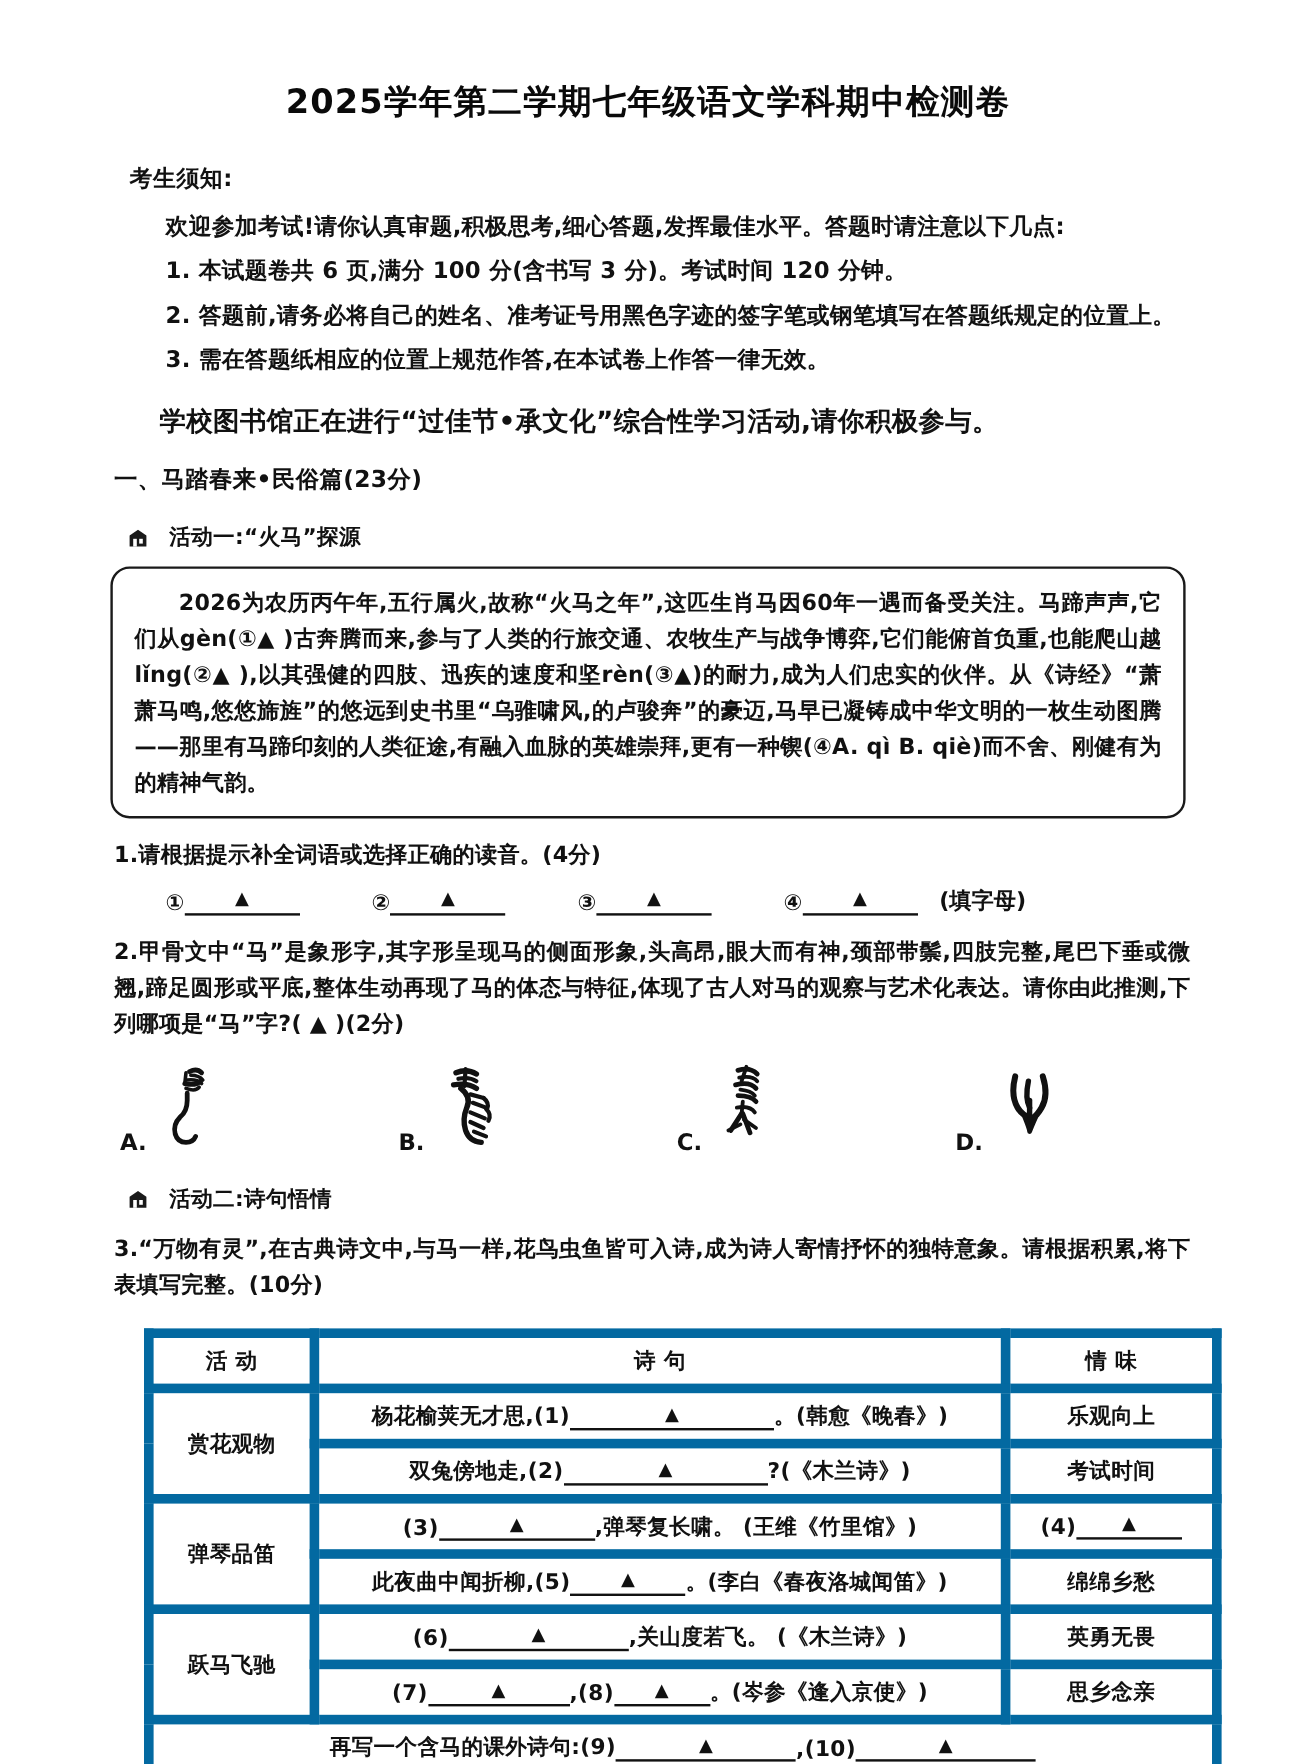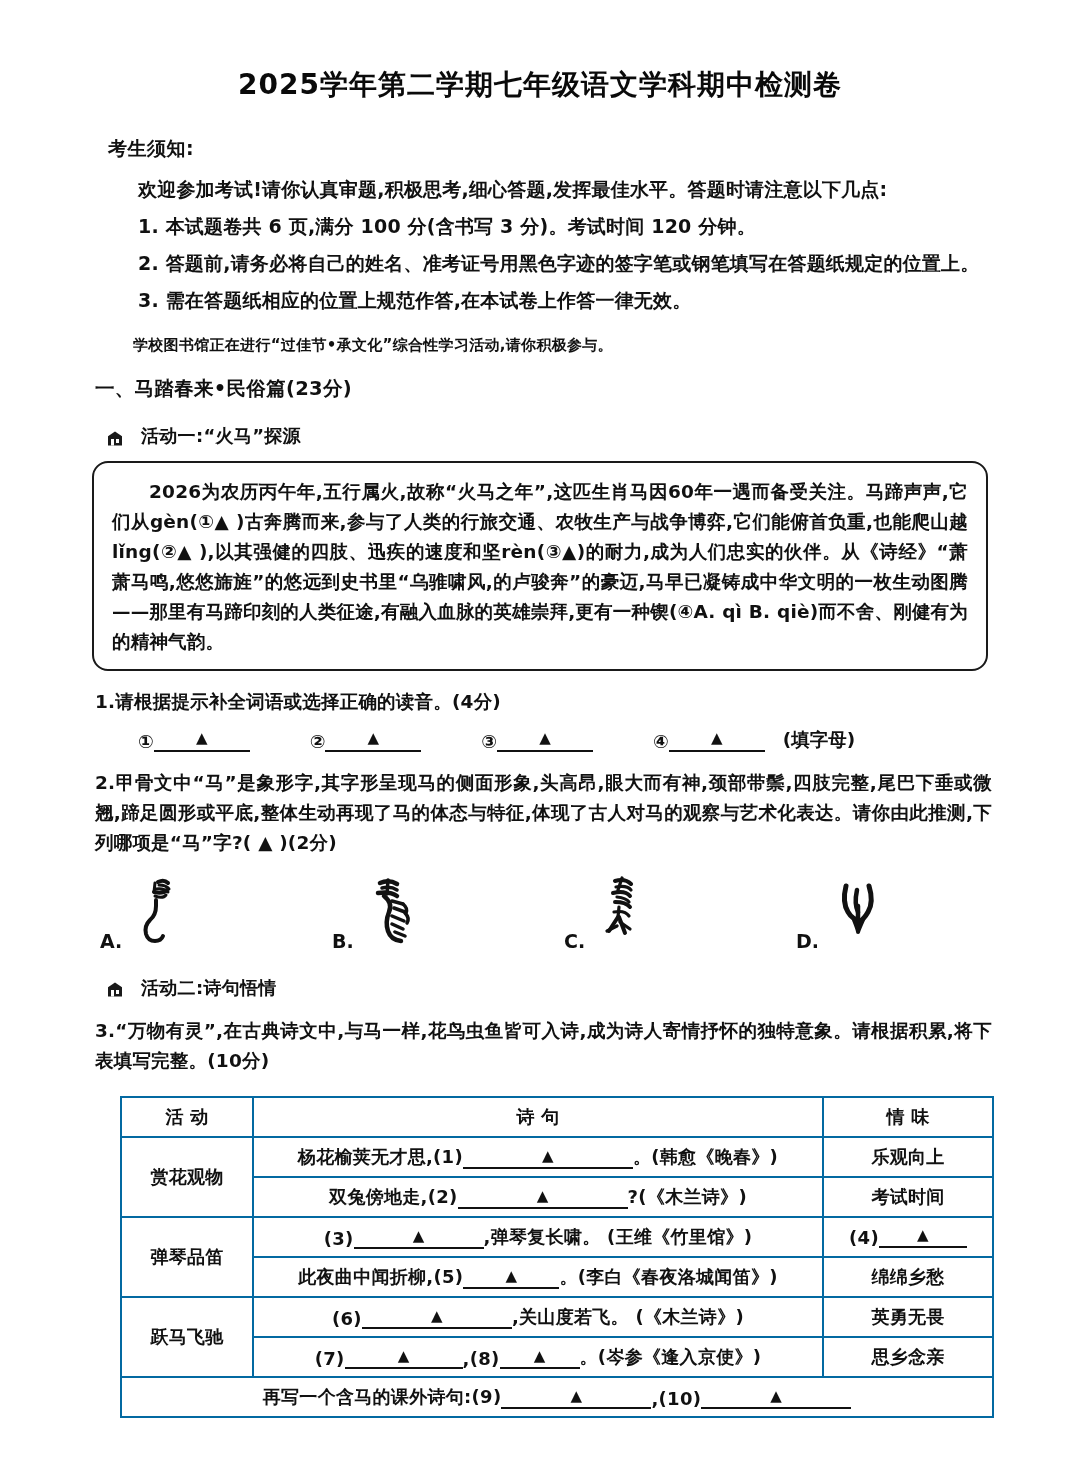--- a/index.html
+++ b/index.html
@@ -46,21 +46,21 @@
     font-weight: bold;
   }
   .para.narrow {
     padding-left: 138px;
     padding-right: 88px;
   }
   .para.idt {
     padding-left: 138px;
   }
   .lead {
-    font-size: 15px;
+    font-size: 22px;
     font-weight: bold;
     margin: 26px 0 0 0;
     padding-left: 133px;
     letter-spacing: 0.3px;
   }
   .section-head {
     font-size: 19.5px;
     font-weight: bold;
     margin: 20px 0 0 0;
     padding-left: 95px;
@@ -159,21 +159,21 @@
     height: 78px;
   }
   .oracle svg { display: block; }
   table.poem {
     border-collapse: collapse;
     margin: 20px 0 0 120px;
     width: 830px;
     table-layout: fixed;
   }
   table.poem td {
-    border: 2px solid #0369a1;
+    border: 8px solid #0369a1;
     font-size: 18px;
     font-weight: bold;
     padding: 7px 6px;
     text-align: center;
     letter-spacing: 0.3px;
     height: 22px;
     vertical-align: middle;
   }
   td.col-act { width: 118px; }
   td.col-poem { width: 556px; }

